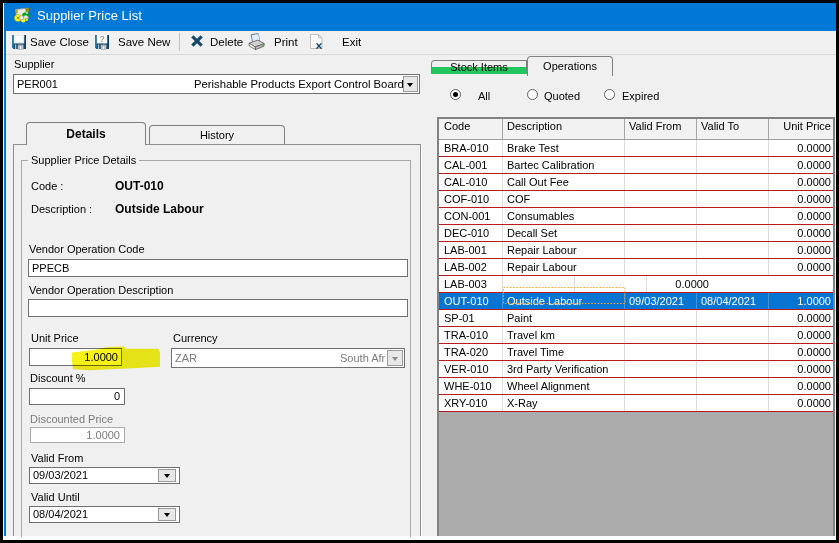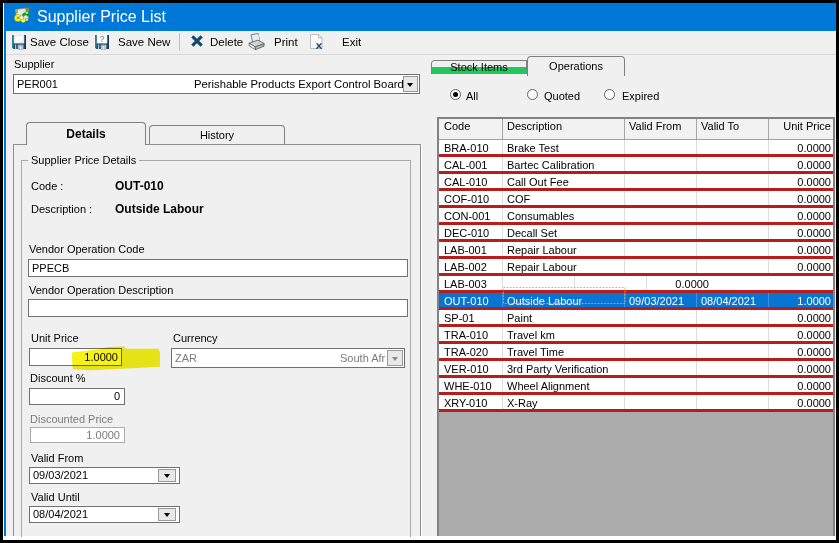--- a/index.html
+++ b/index.html
@@ -5,21 +5,21 @@
   * { margin:0; padding:0; box-sizing:border-box; }
   html,body { width:839px; height:543px; overflow:hidden; }
   body { font-family:"Liberation Sans", sans-serif; font-size:11px; color:#000; }
   #win { position:absolute; left:0; top:0; width:839px; height:543px; background:#000; }
   .abs { position:absolute; }
   
   #whiteL { left:3px; top:3px; width:1px; height:537px; background:#fff; }
   #blueL  { left:4px; top:31px; width:2px; height:505px; background:#0078D7; }
   #whiteB { left:3px; top:536px; width:833px; height:4px; background:#fff; }
   #titlebar { left:3px; top:3px; width:833px; height:28px; background:#0078D7; }
-  #titletext { left:37px; top:8px; color:#fff; font-size:16px; }
+  #titletext { left:37px; top:8px; color:#fff; font-size:13px; }
   #bodybg { left:6px; top:31px; width:830px; height:505px; background:#F0F0F0; }
   
   #toolbar { left:6px; top:31px; width:830px; height:24px; background:#F0F0F0; border-bottom:1px solid #D8D8D8; }
   .tbtext { position:absolute; top:5px; font-size:11.5px; }
   #sep1 { left:179px; top:33px; width:1px; height:18px; background:#C0C0C0; }
   
   #lblSupplier { left:14px; top:58px; }
   .field { position:absolute; background:#fff; border:1px solid #707070; }
   .combobtn { position:absolute; background:#E8E8E8; border:1px solid #999; }
   .combobtn:after { content:""; position:absolute; left:50%; top:50%; margin-left:-3.5px; margin-top:-1.5px; border-left:3.5px solid transparent; border-right:3.5px solid transparent; border-top:4px solid #000; }
@@ -31,21 +31,21 @@
   .lbl { position:absolute; }
   .gray { color:#7b7b7b;text-align:center; }
   .bold { font-weight:bold; }
   
   .radio { position:absolute; width:11px; height:11px; border-radius:50%; background:#fff; border:1px solid #606060; }
   .radio.sel:after { content:""; position:absolute; left:2px; top:2px; width:5px; height:5px; border-radius:50%; background:#000; }
   
   #grid { left:437px; top:117px; width:398px; height:419px; background:#ACACAC; border:2px solid #828282; border-bottom:none; }
   .hrow { display:flex; height:21px; background:#F2F2F2; border-bottom:1px solid #9E9E9E; }
   .hrow .c { line-height:14px; }
-  .row { display:flex; height:17px; background:#fff; border-bottom:3px solid #b91c1c; }
+  .row { display:flex; height:17px; background:#fff; border-bottom:1px solid #b91c1c; }
   .row .c { line-height:16px; border-right-color:#DCDCDC; }
   .c { flex:none; padding-left:4px; border-right:1px solid #A6A6A6; white-space:nowrap; overflow:hidden; }
   .c0 { width:64px; padding-left:5px; }
   .c1 { width:122px; }
   .c2 { width:72px; }
   .c3 { width:72px; }
   .c4 { width:64px; border-right:none; text-align:right; padding-right:2px; padding-left:0; }
   .row.sel { background:#0875D2; color:#fff; }
   .row.sel .c { border-right-color:#3F93DE; border-bottom-color:#0875D2; }
 </style>
@@ -164,24 +164,24 @@
 
   <div class="lbl" style="left:31px; top:491px;">Valid Until</div>
   <div class="field" style="left:29px; top:506px; width:151px; height:17px; line-height:15px; padding-left:3px;">08/04/2021</div>
   <div class="combobtn" style="left:158px; top:508px; width:18px; height:13px;"></div>
 
   <svg class="abs" style="left:70px; top:345px; width:92px; height:27px; mix-blend-mode:multiply;" viewBox="0 0 92 27">
     <path d="M2 7.5 L27 4.5 L38 2 L54 1.5 L56 3.8 L88 3.8 Q90.5 6 90 12 L90 21.8 L62 23.3 L20 25.2 L3 24.2 Q1.5 16 2 7.5 Z" fill="#F4EF00" opacity="0.9"></path>
   </svg>
 
   <div class="tab" style="left:431px; top:60px; width:96px; height:14px; line-height:13px; border-bottom:7px solid #22c55e; border-radius:4px 0 0 0;">Stock Items</div>
-  <div class="tab" style="left:527px; top:56px; width:98px; height:20px; line-height:19px;">Operations</div>
+  <div class="tab" style="left:527px; top:56px; width:86px; height:20px; line-height:19px;">Operations</div>
 
   <div class="radio sel" style="left:450px; top:89px;"></div>
-  <div class="abs" style="left:466px; top:90px;">All</div>
+  <div class="abs" style="left:478px; top:90px;">All</div>
   <div class="radio" style="left:527px; top:89px;"></div>
   <div class="abs" style="left:544px; top:90px;">Quoted</div>
   <div class="radio" style="left:604px; top:89px;"></div>
   <div class="abs" style="left:622px; top:90px;">Expired</div>
 
   <div class="abs" id="grid">
     <div class="hrow">
         <div class="c c0">Code</div>
         <div class="c c1">Description</div>
         <div class="c c2">Valid From</div>

